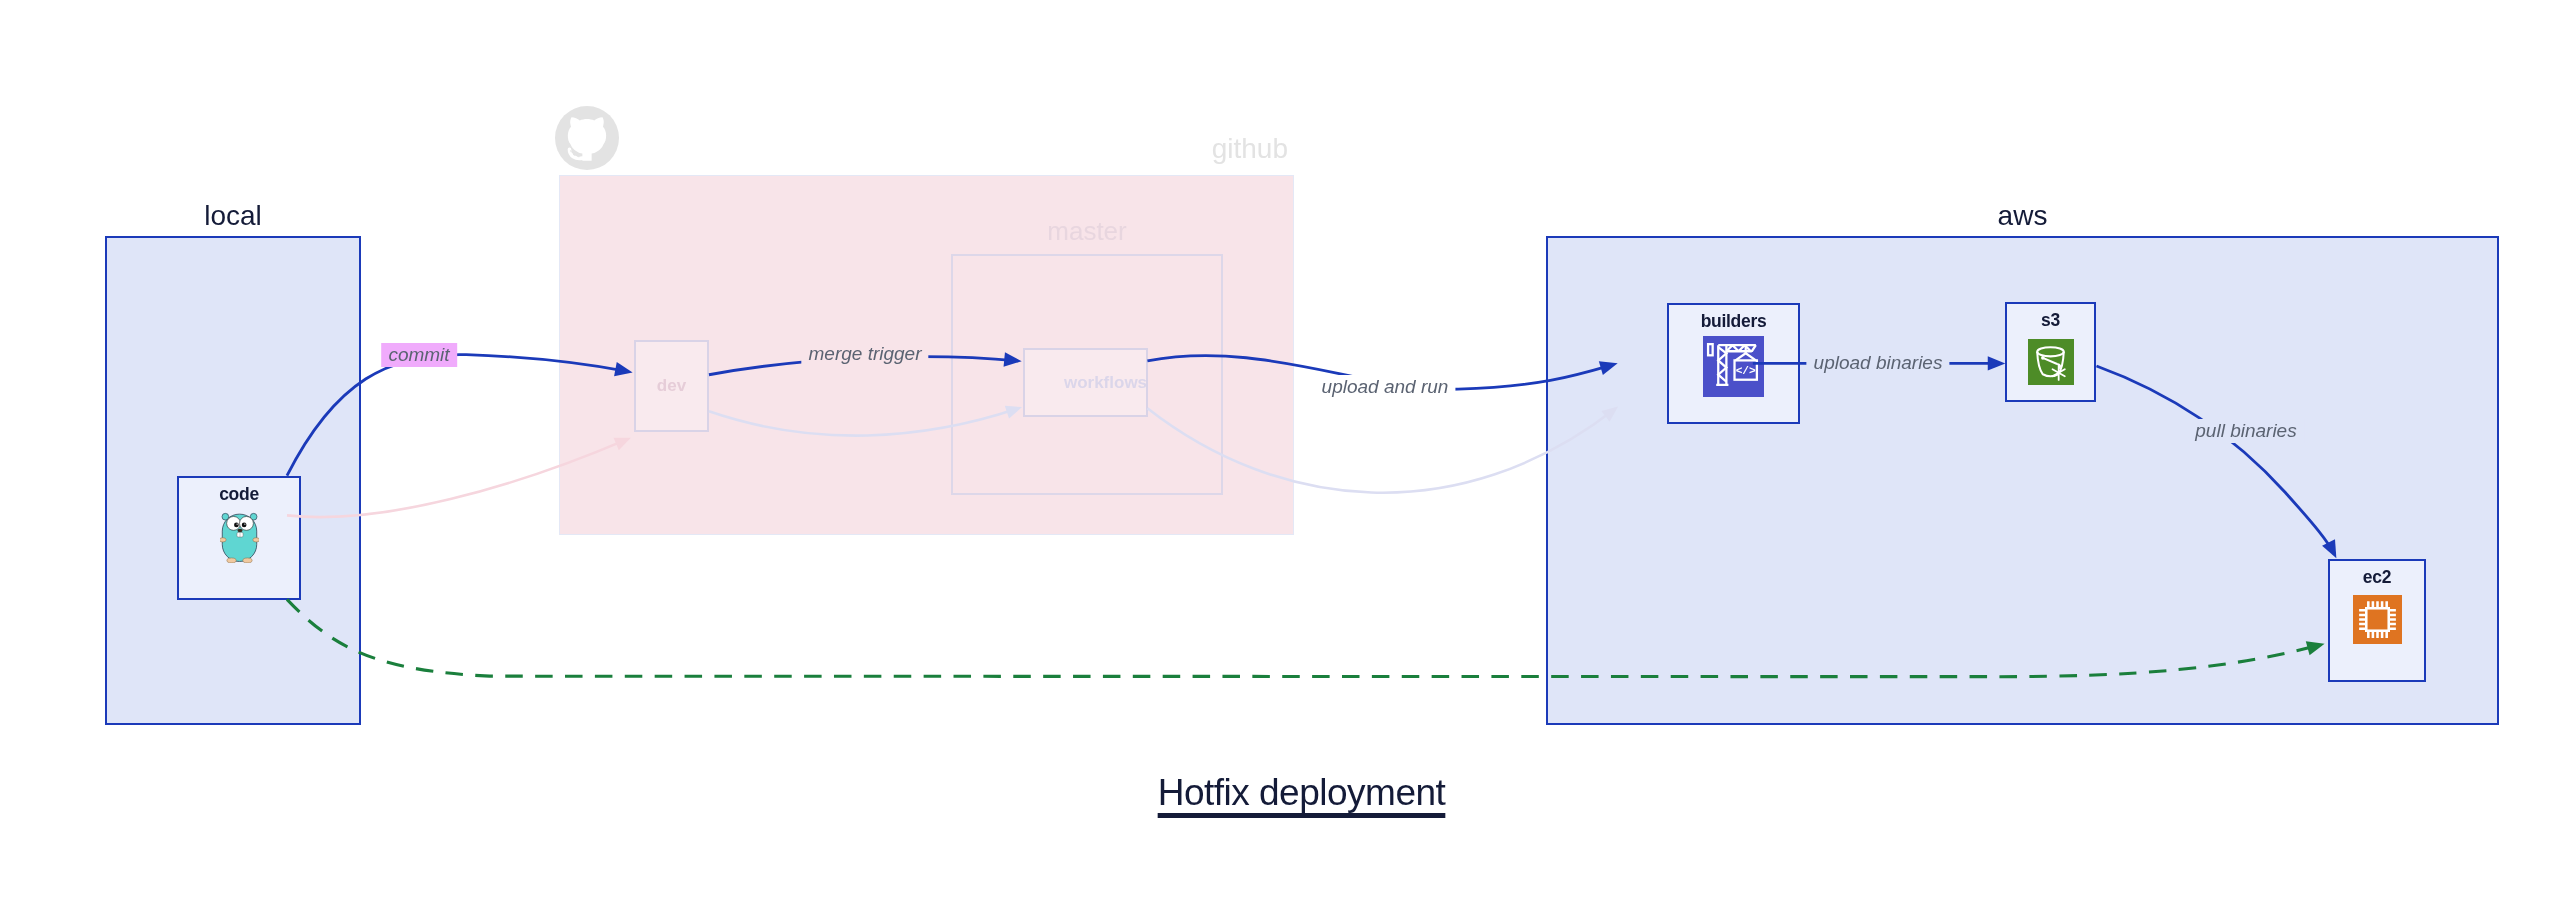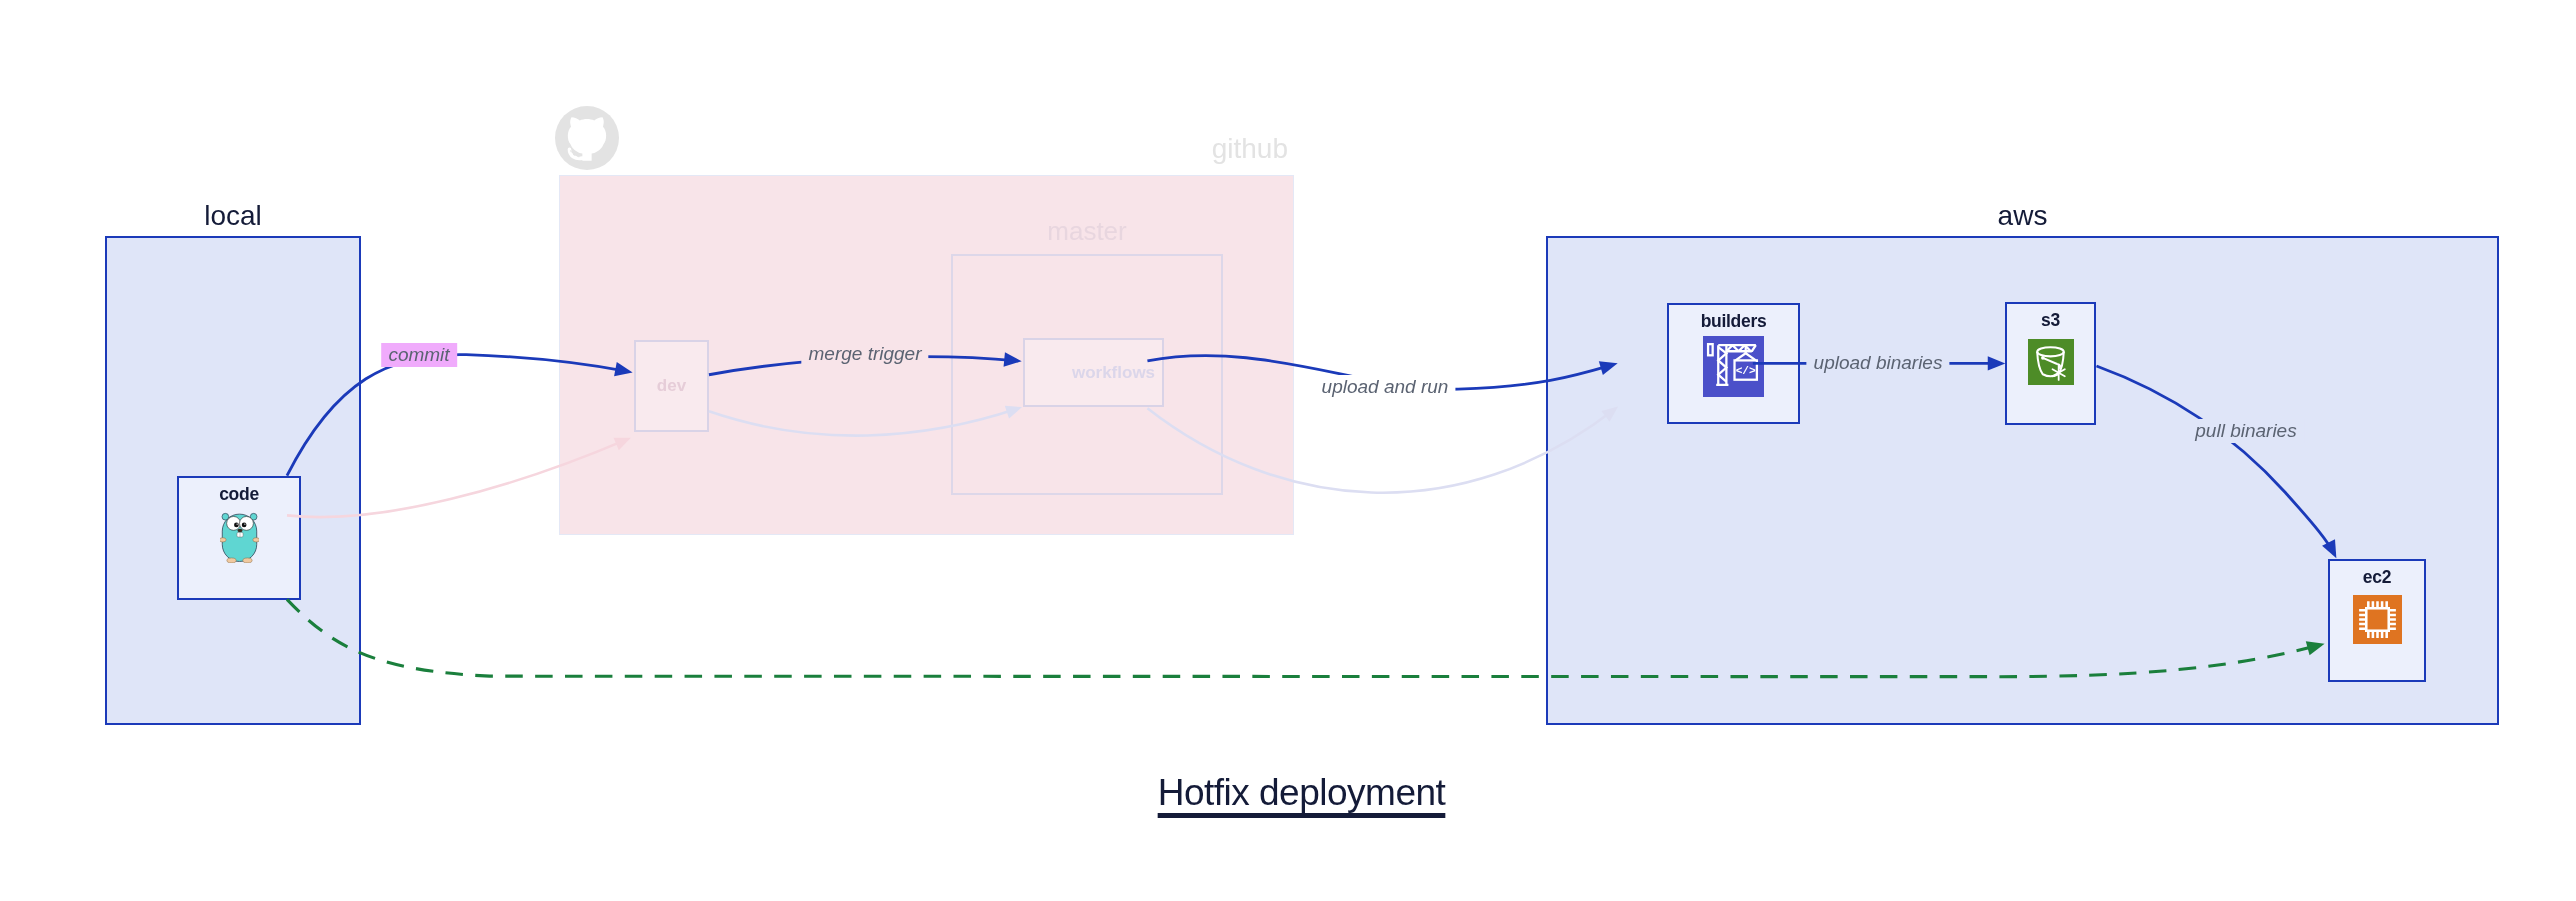--- a/index.html
+++ b/index.html
@@ -72,21 +72,21 @@
 <div class="abs ghlabel" style="left:1030px;top:133px;width:258px;">github</div>
 <div class="abs pinkbox" style="left:559px;top:175px;width:735px;height:360px;"></div>
 
 <div class="abs mlabel" style="left:951px;top:216px;width:272px;z-index:2;">master</div>
 <div class="abs mbox" style="left:951px;top:254px;width:272px;height:241px;z-index:2;"></div>
 
 <div class="abs fnode" style="left:634px;top:340px;width:75px;height:92px;z-index:3;">
   <div class="flabel" style="color:var(--dev-text);">dev</div>
 </div>
 
-<div class="abs fnode" style="left:1023px;top:338px;width:141px;height:69px;z-index:3;padding-left:40px;">
+<div class="abs fnode" style="left:1023px;top:348px;width:125px;height:69px;z-index:3;padding-left:40px;">
   <div class="flabel" style="color:var(--workflows-text);">workflows</div>
 </div>
 
 <div class="abs glabel" style="left:1546px;top:200px;width:953px;">aws</div>
 <div class="abs gbox" style="left:1546px;top:236px;width:953px;height:489px;"></div>
 
 <div class="abs node" style="left:1619px;top:303px;width:133px;height:121px;z-index:3;margin-left:48px;">
   <div class="nlabel">builders</div>
   <svg class="iconpad" width="61" height="61" viewBox="0 0 120 120">
     <rect x="0" y="0" width="120" height="120" fill="var(--codebuild-purple)"></rect>
@@ -97,21 +97,21 @@
       <path d="M30,18 L104,18"></path>
       <path d="M46,30 L96,30 M46,30 L58,18 M58,18 L70,30 M70,30 L82,18 M82,18 L94,30 M96,30 L104,18"></path>
       <path d="M84,18 L84,34"></path>
       <path d="M84,34 L64,48 M84,34 L104,48"></path>
       <rect x="62" y="48" width="44" height="38"></rect>
     </g>
     <text x="84" y="74" text-anchor="middle" font-family="Liberation Mono, monospace" font-size="22" font-weight="bold" fill="#ffffff">&lt;/&gt;</text>
   </svg>
 </div>
 
-<div class="abs node" style="left:2005px;top:302px;width:91px;height:123px;z-index:3;">
+<div class="abs node" style="left:2005px;top:302px;width:91px;height:100px;z-index:3;">
   <div class="nlabel">s3</div>
   <svg class="iconpad" style="margin-top:8.2px;" width="46" height="46" viewBox="0 0 90 90">
     <rect x="0" y="0" width="90" height="90" fill="var(--s3-green)"></rect>
     <g fill="none" stroke="#ffffff" stroke-width="4">
       <ellipse cx="44" cy="25" rx="26" ry="9"></ellipse>
       <path d="M18,25 C19,47 23,61 29,69 Q44,77 59,69 C65,61 69,47 70,25"></path>
       <path d="M29,37 L57,49"></path>
       <path d="M57,49 q9,1 4,9"></path>
     </g>
     <circle cx="29" cy="37" r="3.5" fill="#ffffff"></circle>

